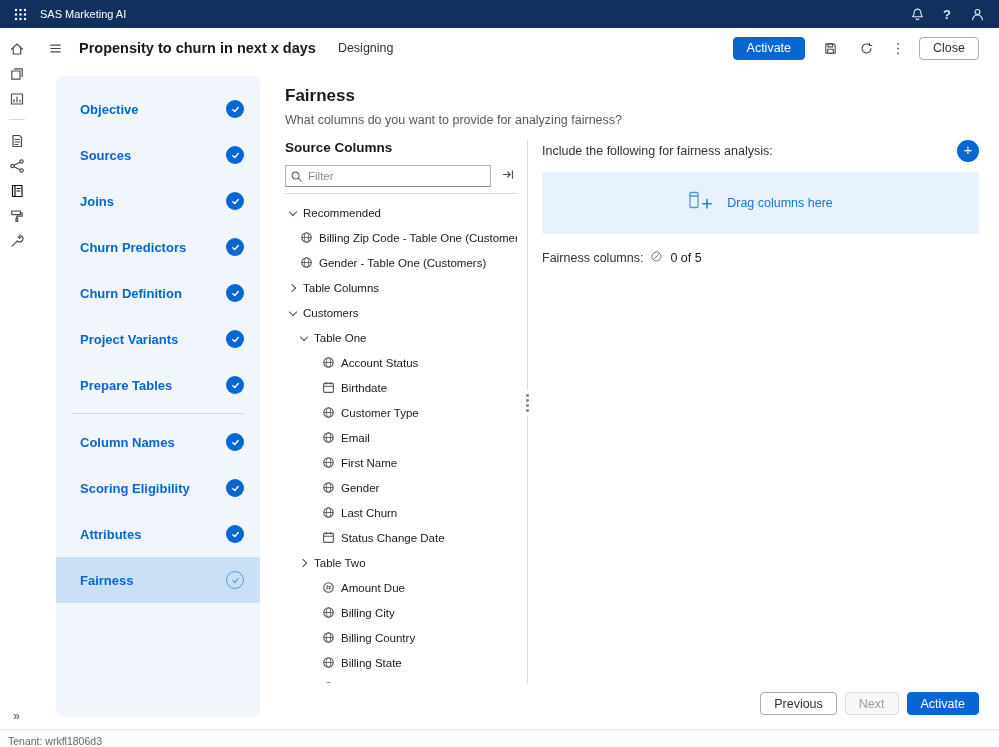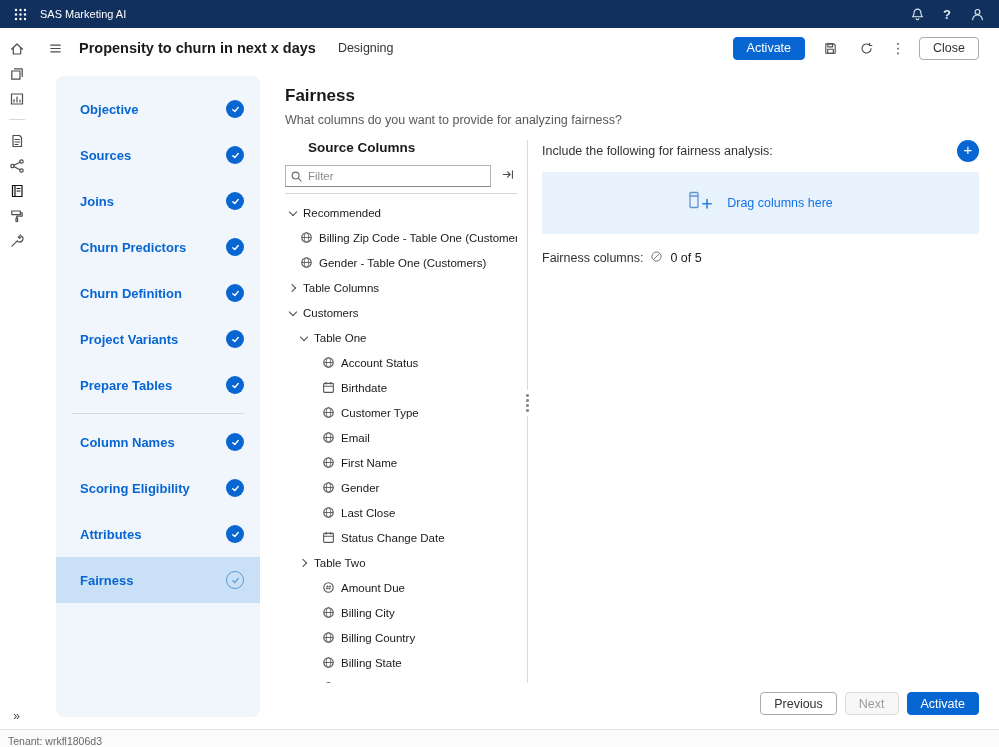--- a/index.html
+++ b/index.html
@@ -56,21 +56,21 @@
   .stepdiv { border-top:1px solid #d9d9d9; margin:5px 16px; }
 
   
   .main { flex:1; display:flex; flex-direction:column; margin-left:25px; min-width:0; }
   .main h1 { font-size:17px; font-weight:bold; margin:10px 0 7px; }
   .question { font-size:12.5px; color:#595959; margin-bottom:13px; }
   .cols { flex:1; display:flex; min-height:0; }
 
   
   .leftcol { width:232px; flex:0 0 auto; display:flex; flex-direction:column; min-height:0; }
-  .srcheading { font-size:13.5px; font-weight:bold; margin-bottom:10px;margin-left:23px; }
+  .srcheading { font-size:13.5px; font-weight:bold; margin-bottom:10px; }
   .filterrow { display:flex; align-items:flex-start; gap:8px; border-bottom:1px solid #d9d9d9; padding-bottom:6px; }
   .filterbox { position:relative; flex:1; }
   .filterbox input { width:100%; height:22px; border:1px solid #b3b3b3; border-bottom-color:#8a8a8a; background:#fff; font-family:inherit; font-size:11.5px; padding:0 6px 0 22px; color:#333; outline:none; }
   .filterbox input::placeholder { color:#8a8a8a; }
   .filterbox .mag { position:absolute; left:5px; top:4px; }
   .filterbox .mag svg { stroke:#6a6a6a; fill:none; stroke-width:1.2; stroke-linecap:round; }
   .collapsebtn { width:18px; height:18px; display:flex; align-items:center; justify-content:center; cursor:pointer; }
   .collapsebtn svg { stroke:#4d4d4d; fill:none; stroke-width:1.2; stroke-linecap:round; stroke-linejoin:round; }
   .tree { margin-top:6px; flex:1; overflow:hidden; }
   .trow { height:25px; display:flex; align-items:center; cursor:pointer; white-space:nowrap; overflow:hidden; }
@@ -424,21 +424,21 @@
               <div class="trow t2">
                 <svg class="ci">
                     <use href="#i-globe"></use>
                   </svg>
                 <span class="tlabel">Gender</span>
               </div>
               <div class="trow t2">
                 <svg class="ci">
                     <use href="#i-globe"></use>
                   </svg>
-                <span class="tlabel">Last Close</span>
+                <span class="tlabel">Last Churn</span>
               </div>
               <div class="trow t2">
                 <svg class="ci">
                     <use href="#i-cal"></use>
                   </svg>
                 <span class="tlabel">Status Change Date</span>
               </div>
               <div class="trow tg1">
                 <span class="chev col"></span>
                 <span class="tlabel">Table Two</span>

